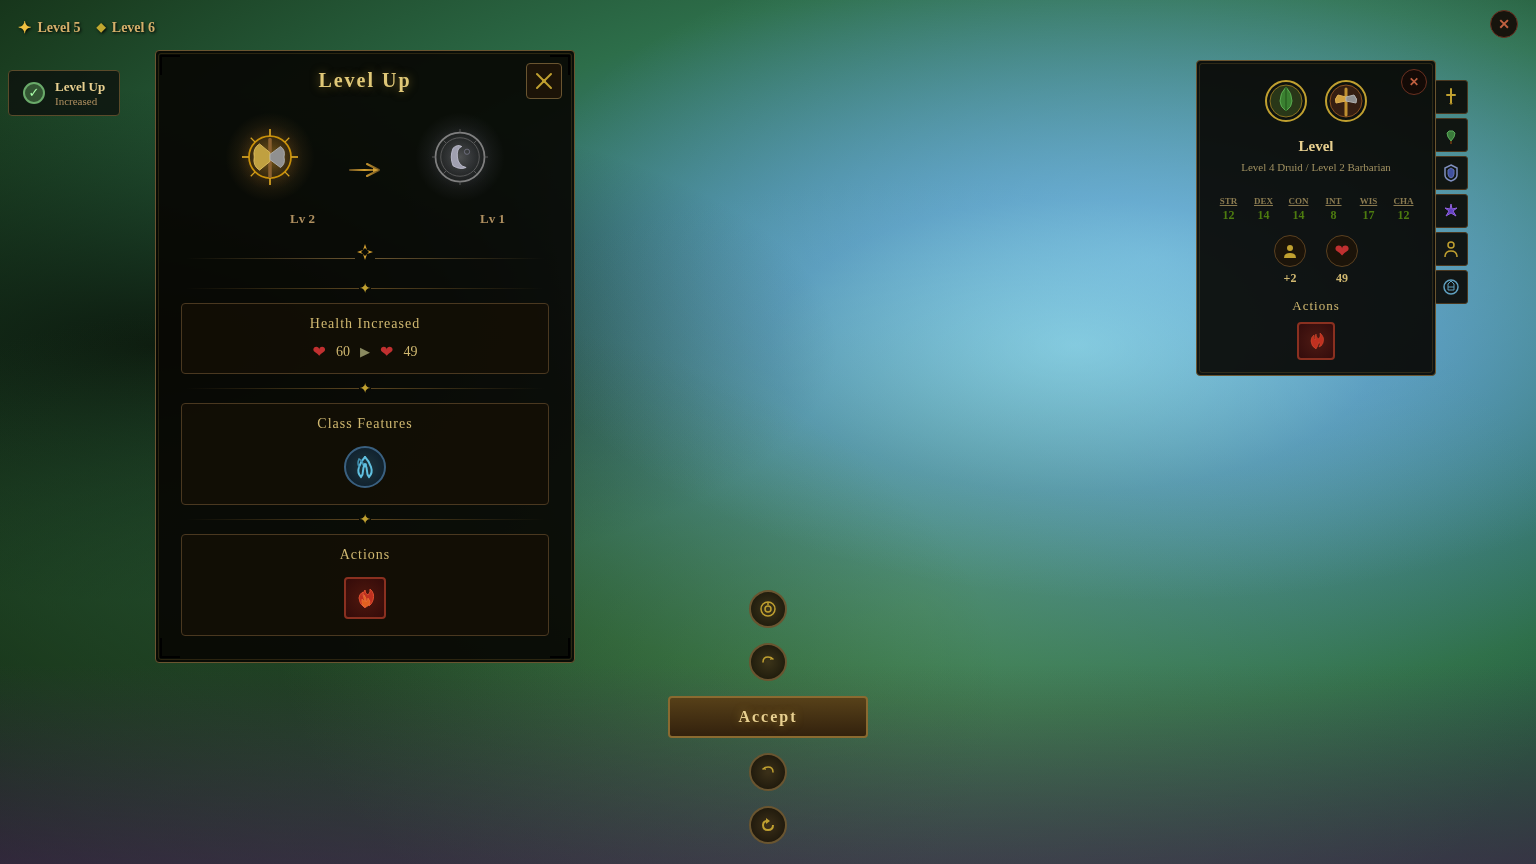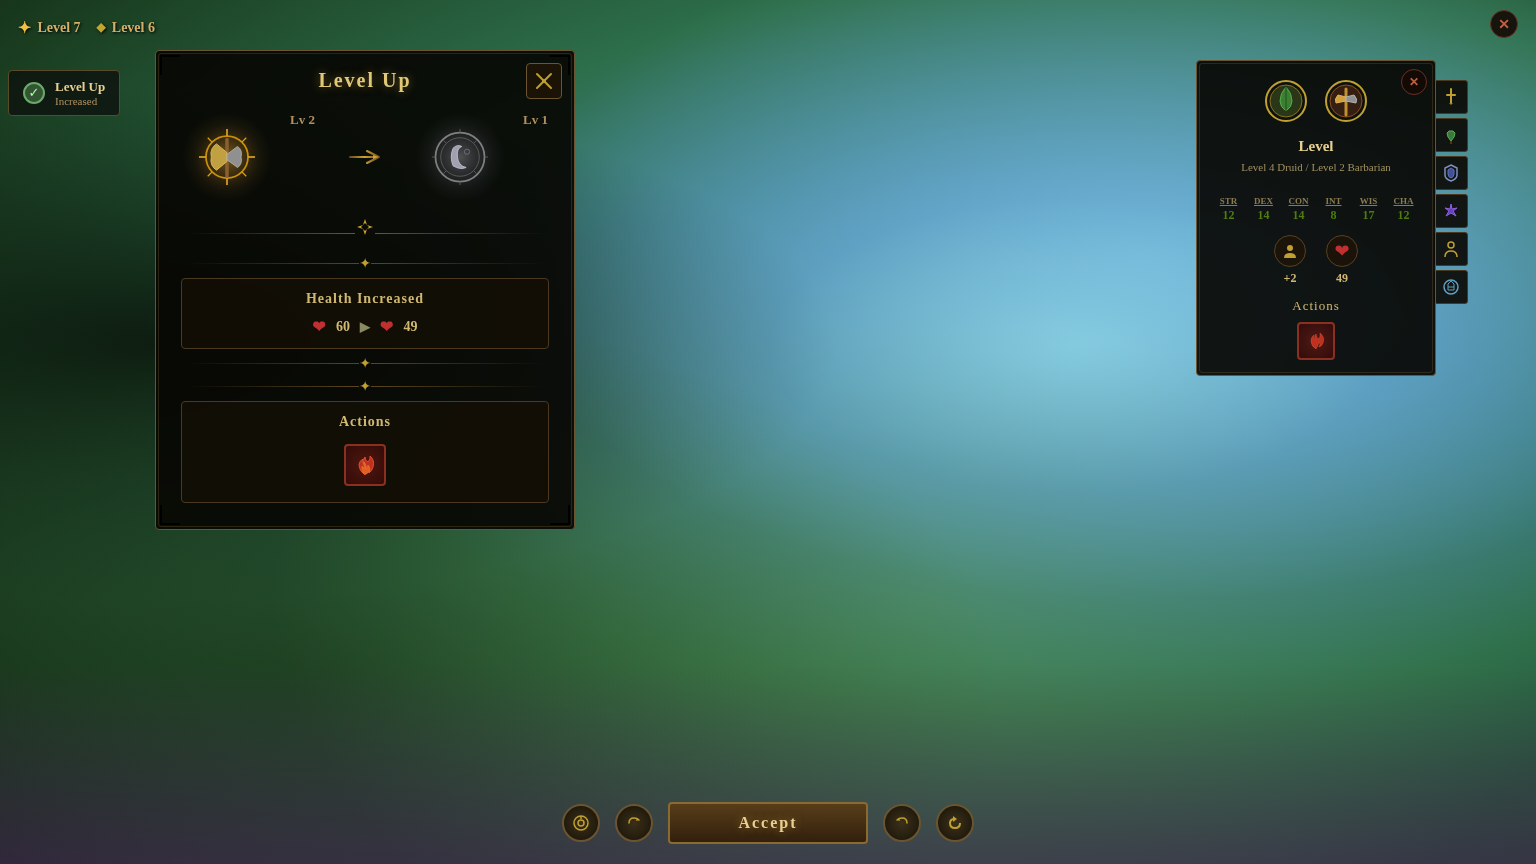--- a/index.html
+++ b/index.html
@@ -166,23 +166,23 @@
       display: flex;
       justify-content: center;
       align-items: center;
       gap: 20px;
       padding: 10px 20px 15px;
       position: relative;
     }
 
     .level-icon-wrapper {
       display: flex;
-      flex-direction: row;
-      align-items: flex-start;
-      gap: 18px;
+      flex-direction: column;
+      align-items: flex-end;
+      gap: 9px;
     }
 
     .level-icon {
       width: 90px;
       height: 90px;
       display: flex;
       align-items: center;
       justify-content: center;
       position: relative;
     }
@@ -274,21 +274,20 @@
     }
 
     
     .feature-box {
       margin: 6px 25px;
       background: rgba(20,15,5,0.8);
       border: 1px solid #4a3820;
       border-radius: 4px;
       padding: 12px 15px;
       position: relative;
-      font-weight: bold;
     }
 
     .feature-title {
       text-align: center;
       color: #d0b870;
       font-size: 14px;
       margin-bottom: 10px;
       letter-spacing: 1px;
     }
 
@@ -557,20 +556,21 @@
     
     .bottom-bar {
       position: absolute;
       bottom: 20px;
       left: 50%;
       transform: translateX(-50%);
       display: flex;
       align-items: center;
       gap: 15px;
       z-index: 10;
+      flex-direction: column;
     }
 
     .bottom-btn {
       width: 38px;
       height: 38px;
       border-radius: 50%;
       background: radial-gradient(circle, rgba(60,45,20,0.9) 0%, rgba(20,15,5,0.95) 100%);
       border: 2px solid #6a5530;
       display: flex;
       align-items: center;
@@ -613,21 +613,21 @@
 
 <div class="bg-scene">
   <div class="bg-flowers"></div>
 </div>
 
 <div class="close-btn">✕</div>
 
 <div class="top-level-bar">
   <div class="level-badge">
     <span class="star">✦</span>
-    <span>Level 7</span>
+    <span>Level 5</span>
   </div>
   <div class="level-badge">
     <span class="diamond">◆</span>
     <span>Level 6</span>
   </div>
 </div>
 
 <div class="level-up-notification">
   <div class="check-circle">
     <span>✓</span>
@@ -761,20 +761,34 @@
       <span class="arrow-icon">▶</span>
       <span class="heart-new">❤</span>
       <span class="health-value">49</span>
     </div>
   </div>
 
   <div class="section-divider">
     <span>✦</span>
   </div>
 
+  <div class="feature-box">
+    <div class="feature-title">Class Features</div>
+    <div class="feature-icons-row">
+      <div class="feature-icon-circle">
+
+        <svg width="28" height="28" viewBox="0 0 28 28">
+          <path d="M14 4 Q10 8 8 14 Q6 20 10 24 Q12 22 12 18 Q12 14 14 12" fill="none" stroke="#60c0e0" stroke-width="2" stroke-linecap="round"></path>
+          <path d="M14 4 Q18 8 20 14 Q22 20 18 24 Q16 22 16 18 Q16 14 14 12" fill="none" stroke="#60c0e0" stroke-width="2" stroke-linecap="round"></path>
+          <path d="M8 14 Q6 10 8 6 Q12 8 12 12" fill="none" stroke="#4090b0" stroke-width="1.5" stroke-linecap="round"></path>
+          <circle cx="14" cy="12" r="2" fill="#60c0e0"></circle>
+        </svg>
+      </div>
+    </div>
+  </div>
 
   <div class="section-divider">
     <span>✦</span>
   </div>
 
   <div class="feature-box">
     <div class="feature-title">Actions</div>
     <div class="feature-icons-row">
       <div class="action-icon-circle">
 

